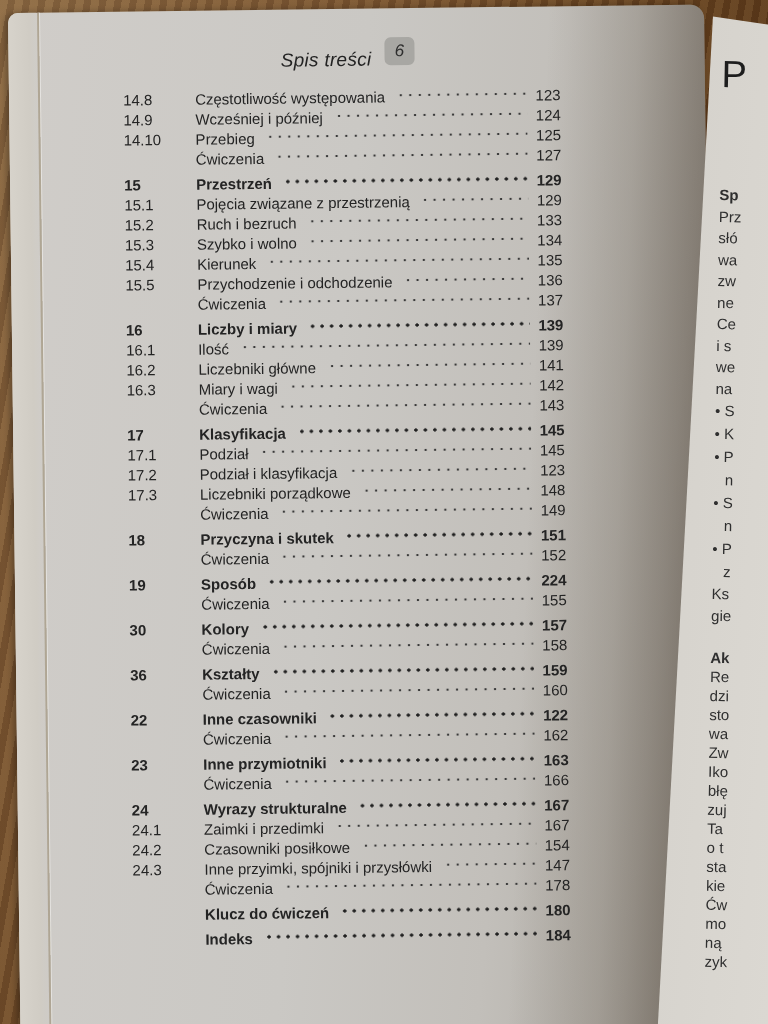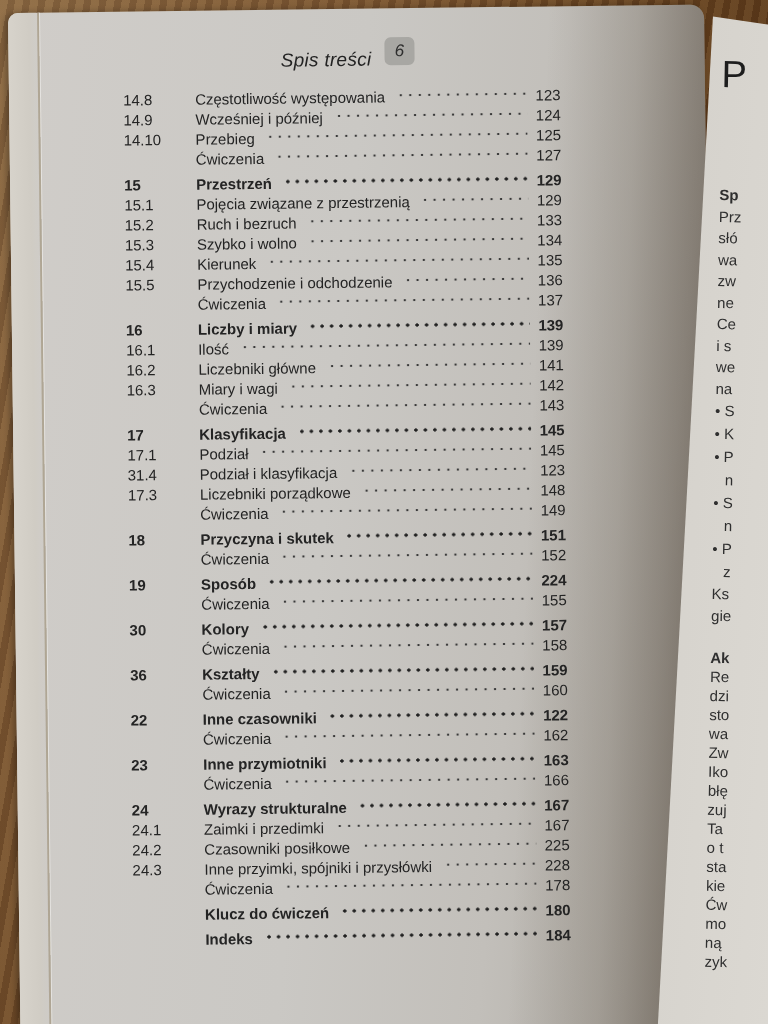--- a/index.html
+++ b/index.html
@@ -175,21 +175,21 @@
     <span class="toc-dots"></span>
     <span class="toc-page">145</span>
   </div>
         <div class="toc-row">
     <span class="toc-num">17.1</span>
     <span class="toc-title">Podział</span>
     <span class="toc-dots"></span>
     <span class="toc-page">145</span>
   </div>
         <div class="toc-row">
-    <span class="toc-num">31.4</span>
+    <span class="toc-num">17.2</span>
     <span class="toc-title">Podział i klasyfikacja</span>
     <span class="toc-dots"></span>
     <span class="toc-page">123</span>
   </div>
         <div class="toc-row">
     <span class="toc-num">17.3</span>
     <span class="toc-title">Liczebniki porządkowe</span>
     <span class="toc-dots"></span>
     <span class="toc-page">148</span>
   </div>
@@ -280,27 +280,27 @@
         <div class="toc-row">
     <span class="toc-num">24.1</span>
     <span class="toc-title">Zaimki i przedimki</span>
     <span class="toc-dots"></span>
     <span class="toc-page">167</span>
   </div>
         <div class="toc-row">
     <span class="toc-num">24.2</span>
     <span class="toc-title">Czasowniki posiłkowe</span>
     <span class="toc-dots"></span>
-    <span class="toc-page">225</span>
+    <span class="toc-page">154</span>
   </div>
         <div class="toc-row">
     <span class="toc-num">24.3</span>
     <span class="toc-title">Inne przyimki, spójniki i przysłówki</span>
     <span class="toc-dots"></span>
-    <span class="toc-page">228</span>
+    <span class="toc-page">147</span>
   </div>
         <div class="toc-row">
     <span class="toc-num"></span>
     <span class="toc-title">Ćwiczenia</span>
     <span class="toc-dots"></span>
     <span class="toc-page">178</span>
   </div>
         <div class="toc-row bold gap">
     <span class="toc-num"></span>
     <span class="toc-title">Klucz do ćwiczeń</span>

